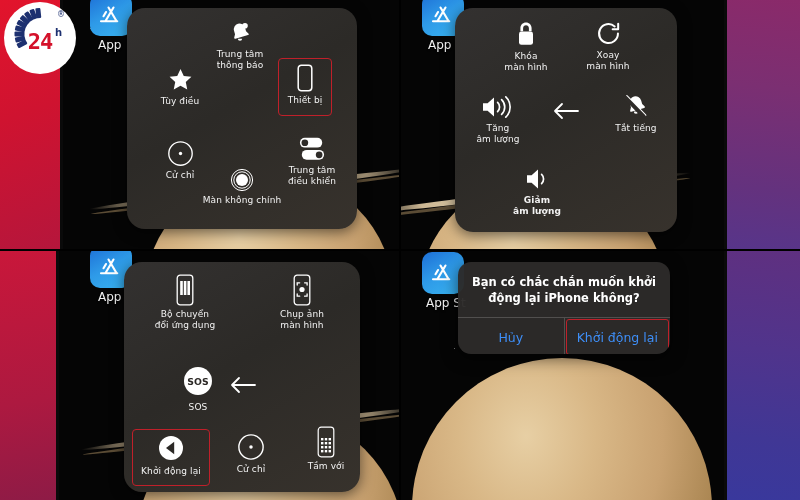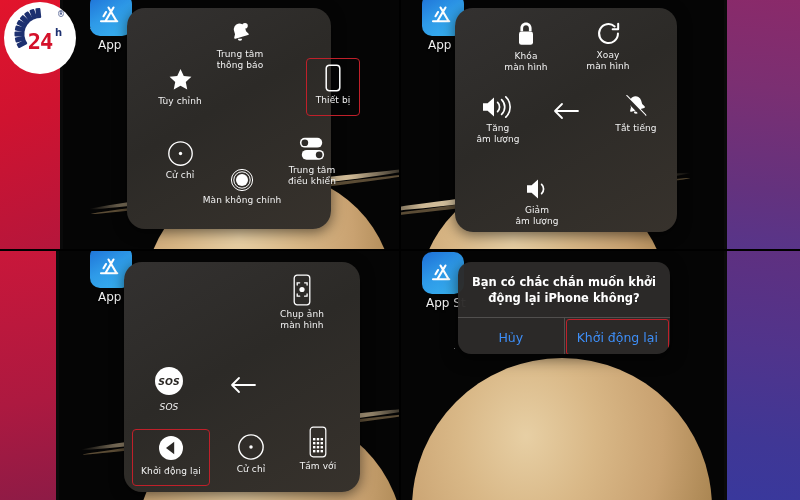--- a/index.html
+++ b/index.html
@@ -100,44 +100,44 @@
     <div class="band band-red-tl"></div>
     <div class="band-edge" style="left:60px;"></div>
 
     <div class="appicon" style="left:90px;top:-6px;">
       <svg viewBox="0 0 24 24" fill="none" stroke="#fff" stroke-width="1.7" stroke-linecap="round">
         <path d="M4 17h13M7.5 17l6.5-11M16.5 17L10 6M6 13l2-3.4"></path>
       </svg>
     </div>
     <div class="applabel" style="left:98px;top:38px;">App</div>
 
-    <div class="at-card" style="left:127px;top:8px;width:204px;height:221px;">
+    <div class="at-card" style="left:127px;top:8px;width:230px;height:221px;">
 
       <div class="at-item" style="left:58px;top:12px;width:110px;">
         <span class="at-ico">
           <svg width="26" height="26" viewBox="0 0 24 24" fill="#fff">
             <path d="M12 3.2a5.3 5.3 0 0 0-5.3 5.3v3.3L5.2 14.4c-.4.6 0 1.4.8 1.4h12c.8 0 1.2-.8.8-1.4l-1.5-2.6V8.5A5.3 5.3 0 0 0 12 3.2z" transform="rotate(-16 12 10)"></path>
             <circle cx="16.6" cy="5.3" r="2.6"></circle>
             <path d="M10 17.2h4a2 2 0 0 1-4 0z"></path>
           </svg>
         </span>
         <span class="at-lbl">Trung tâm
 thông báo</span>
       </div>
 
       <div class="at-item" style="left:6px;top:58px;width:94px;">
         <span class="at-ico">
           <svg width="27" height="27" viewBox="0 0 24 24" fill="#fff">
             <path d="M12 2.6l2.9 6.2 6.8.8-5 4.6 1.3 6.7L12 17.5 6 20.9l1.3-6.7-5-4.6 6.8-.8z"></path>
           </svg>
         </span>
-        <span class="at-lbl">Tùy chỉnh</span>
-      </div>
-
-      <div class="at-item hl" style="left:151px;top:50px;width:54px;height:58px;padding-top:5px;margin-left:28px;">
+        <span class="at-lbl">Tùy điều</span>
+      </div>
+
+      <div class="at-item hl" style="left:151px;top:50px;width:54px;height:58px;padding-top:5px;">
         <span class="at-ico">
           <svg width="16" height="28" viewBox="0 0 16 28" fill="none" stroke="#fff" stroke-width="1.5">
             <rect x="1.2" y="1.2" width="13.6" height="25.6" rx="3.2"></rect>
           </svg>
         </span>
         <span class="at-lbl">Thiết bị</span>
       </div>
 
       <div class="at-item" style="left:15px;top:132px;width:76px;">
         <span class="at-ico">
@@ -242,21 +242,21 @@
               <path d="M12 3.6a5 5 0 0 0-5 5v3.2L5.6 14.2c-.4.6 0 1.3.7 1.3h11.4c.7 0 1.1-.7.7-1.3L17 11.8V8.6a5 5 0 0 0-5-5z" transform="rotate(-16 12 10)"></path>
               <path d="M10.1 16.7h3.8a1.9 1.9 0 0 1-3.8 0z"></path>
             </g>
             <path d="M4.2 3.6L20 20" stroke="#fff" stroke-width="1.8" stroke-linecap="round"></path>
             <path d="M4.2 3.6L20 20" stroke="#2f2c29" stroke-width="3.4" stroke-linecap="round" transform="translate(-1.2,1.2)"></path>
           </svg>
         </span>
         <span class="at-lbl">Tắt tiếng</span>
       </div>
 
-      <div class="at-item" style="left:42px;top:168px;width:80px;">
+      <div class="at-item" style="left:42px;top:158px;width:80px;font-weight:bold;">
         <span class="at-ico">
           <svg width="28" height="26" viewBox="0 0 28 26" fill="none">
             <path d="M4 9.2h4.6L15 3.4v19.2L8.6 16.8H4z" fill="#fff"></path>
             <path d="M18.6 8.4a6.4 6.4 0 0 1 0 9.2" stroke="#fff" stroke-width="1.7" stroke-linecap="round"></path>
           </svg>
         </span>
         <span class="at-lbl">Giảm
 âm lượng</span>
       </div>
 
@@ -275,34 +275,46 @@
 
     <div class="appicon" style="left:90px;top:-4px;">
       <svg viewBox="0 0 24 24" fill="none" stroke="#fff" stroke-width="1.7" stroke-linecap="round">
         <path d="M4 17h13M7.5 17l6.5-11M16.5 17L10 6M6 13l2-3.4"></path>
       </svg>
     </div>
     <div class="applabel" style="left:98px;top:40px;">App</div>
 
     <div class="at-card" style="left:124px;top:12px;width:236px;height:230px;">
 
+      <div class="at-item" style="left:8px;top:12px;width:106px;">
+        <span class="at-ico">
+          <svg width="18" height="32" viewBox="0 0 18 32" fill="none" stroke="#fff" stroke-width="1.3">
+            <rect x="1.2" y="1.2" width="15.6" height="29.6" rx="3"></rect>
+            <rect x="4.2" y="7" width="2.6" height="14" fill="#fff" stroke="none"></rect>
+            <rect x="7.8" y="7" width="2.6" height="14" fill="#fff" stroke="none"></rect>
+            <rect x="11.4" y="7" width="2.6" height="14" fill="#fff" stroke="none"></rect>
+          </svg>
+        </span>
+        <span class="at-lbl">Bộ chuyển
+đổi ứng dụng</span>
+      </div>
 
       <div class="at-item" style="left:128px;top:12px;width:100px;">
         <span class="at-ico">
           <svg width="18" height="32" viewBox="0 0 18 32" fill="none" stroke="#fff" stroke-width="1.3">
             <rect x="1.2" y="1.2" width="15.6" height="29.6" rx="3"></rect>
             <path d="M4.2 11v-2.2h2.5M11.6 8.8h2.5V11M14.1 20v2.2h-2.5M6.7 22.2H4.2V20" stroke-linecap="round"></path>
             <circle cx="9" cy="15.5" r="2.6" fill="#fff" stroke="none"></circle>
           </svg>
         </span>
         <span class="at-lbl">Chụp ảnh
 màn hình</span>
       </div>
 
-      <div class="at-item" style="left:8px;top:104px;width:74px;font-style:italic;">
+      <div class="at-item" style="left:37px;top:104px;width:74px;">
         <span class="at-ico">
           <svg width="30" height="30" viewBox="0 0 30 30">
             <circle cx="15" cy="15" r="14" fill="#fff"></circle>
             <text x="15" y="19.3" font-family="DejaVu Sans, sans-serif" font-size="9.3" font-weight="bold" fill="#2b2825" text-anchor="middle">SOS</text>
           </svg>
         </span>
         <span class="at-lbl" style="margin-top:6px;">SOS</span>
       </div>
 
       <div class="at-back" style="left:104px;top:112px;">
@@ -325,21 +337,21 @@
       <div class="at-item" style="left:91px;top:171px;width:72px;">
         <span class="at-ico">
           <svg width="28" height="28" viewBox="0 0 24 24" fill="none" stroke="#fff" stroke-width="1.2">
             <circle cx="12" cy="12" r="10.4"></circle>
               <circle cx="12" cy="12" r="1.5" fill="#fff" stroke="none"></circle>
           </svg>
         </span>
         <span class="at-lbl">Cử chỉ</span>
       </div>
 
-      <div class="at-item" style="left:160px;top:164px;width:68px;">
+      <div class="at-item" style="left:168px;top:164px;width:68px;">
         <span class="at-ico">
           <svg width="18" height="32" viewBox="0 0 18 32" fill="none" stroke="#fff" stroke-width="1.2">
             <rect x="1.2" y="1.2" width="15.6" height="29.6" rx="3"></rect>
             <g fill="#fff" stroke="none">
               <rect x="4" y="12" width="2.4" height="2.4"></rect>
                 <rect x="7.8" y="12" width="2.4" height="2.4"></rect>
                 <rect x="11.6" y="12" width="2.4" height="2.4"></rect>
               <rect x="4" y="16" width="2.4" height="2.4"></rect>
                 <rect x="7.8" y="16" width="2.4" height="2.4"></rect>
                 <rect x="11.6" y="16" width="2.4" height="2.4"></rect>

